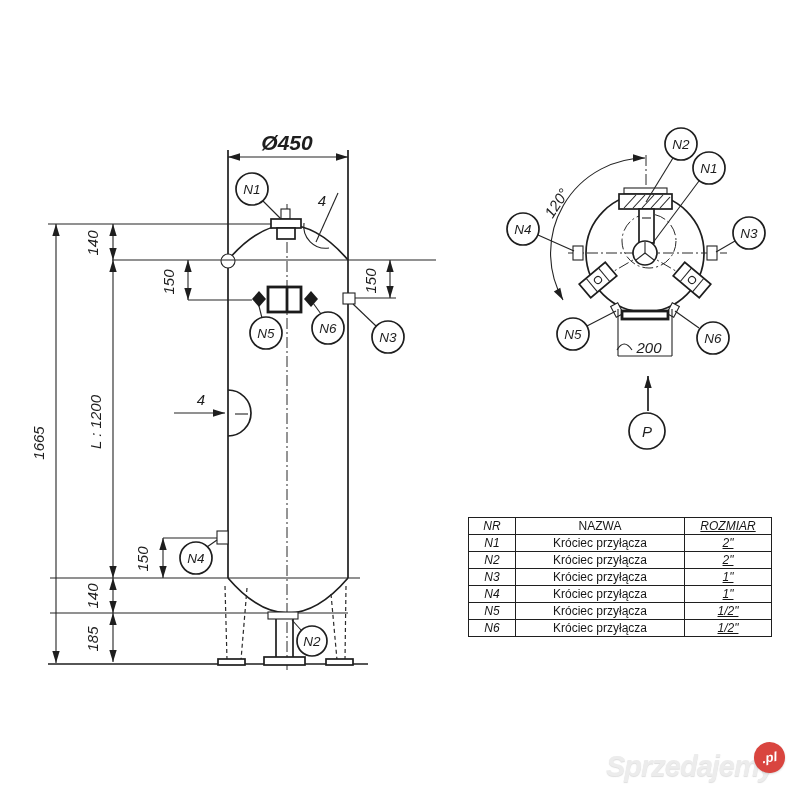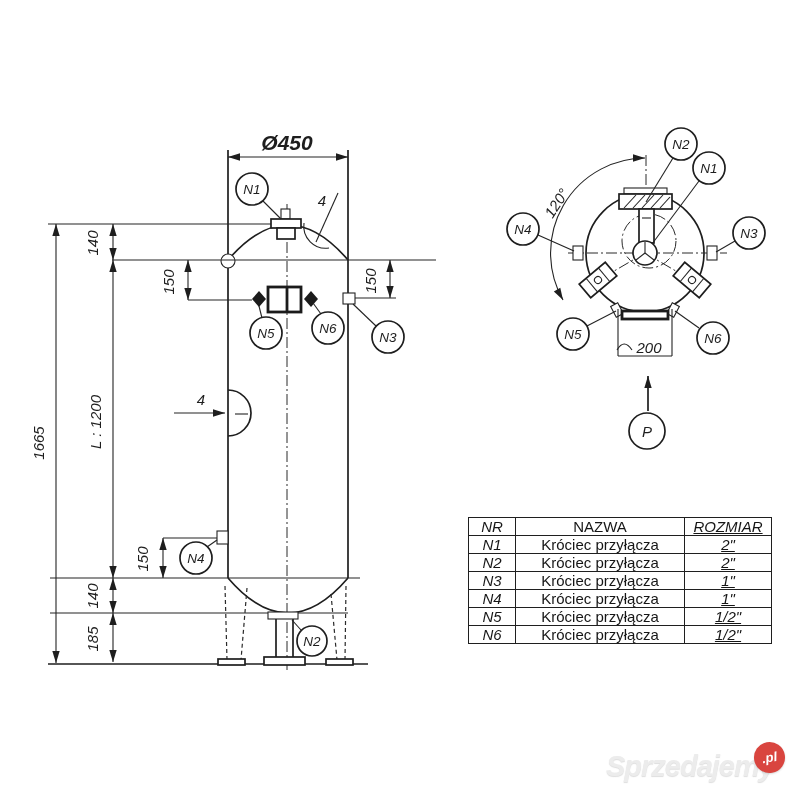--- a/index.html
+++ b/index.html
@@ -14,21 +14,21 @@
   .ln{stroke:#242424;stroke-width:1.1;fill:none;}
   .shell{stroke:#1e1e1e;stroke-width:1.7;fill:none;}
   .thick{stroke:#1b1b1b;stroke-width:2.8;fill:none;}
   .cl{stroke:#2a2a2a;stroke-width:1;fill:none;stroke-dasharray:11 3 2 3;}
   .hid{stroke:#2a2a2a;stroke-width:1.2;fill:none;stroke-dasharray:4 3;}
   .wfill{fill:#ffffff;}
   
   #parts-table{position:absolute;left:468px;top:517px;border-collapse:collapse;
                background:#fff;}
   #parts-table td,#parts-table th{border:1.6px solid #1f1f1f;height:16px;
-               padding:0 4px;font-size:15px;color:#161616;text-align:center;
+               padding:0 4px;font-size:12px;color:#161616;text-align:center;
                font-weight:normal;white-space:nowrap;}
   #parts-table .c-nr{width:38px;font-style:italic;}
   #parts-table .c-nz{width:160px;}
   #parts-table .c-rz{width:78px;font-style:italic;text-decoration:underline;}
   #parts-table th{font-style:normal;}
   
   #watermark{position:absolute;left:598px;top:744px;width:200px;height:48px;}
   #wm-brand{position:absolute;left:8px;top:6px;font-size:29px;font-weight:bold;
             font-style:italic;letter-spacing:-1px;color:#ececec;
             text-shadow:0 1px 1px rgba(180,180,180,0.45),0 -1px 0 #ffffff;}

